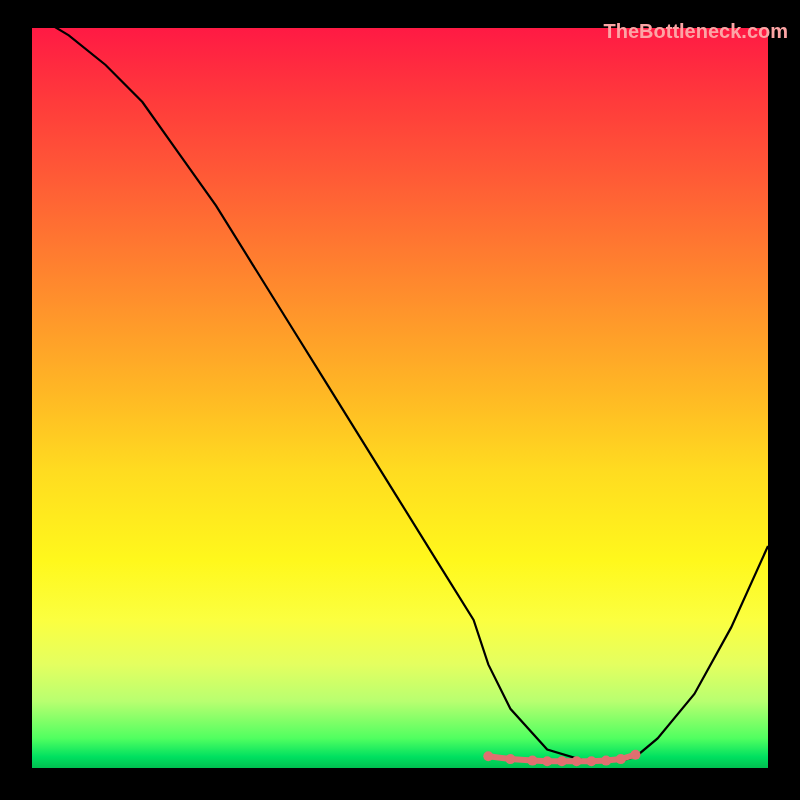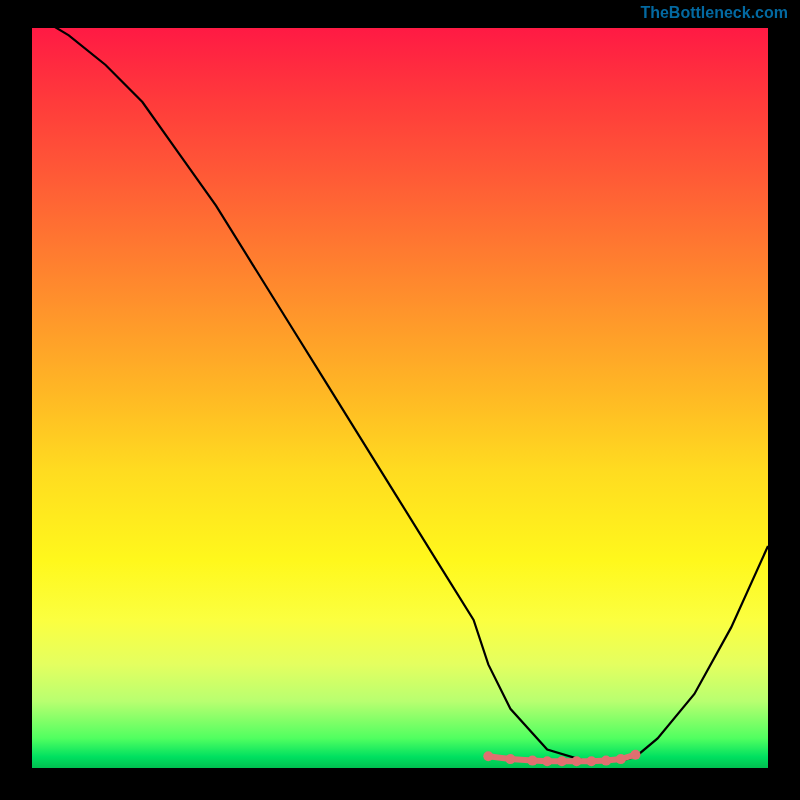--- a/index.html
+++ b/index.html
@@ -6,24 +6,24 @@
     margin: 0;
     padding: 0;
     background: #000;
     width: 800px;
     height: 800px;
     position: relative;
     font-family: Arial, sans-serif;
   }
   .watermark {
     position: absolute;
-    top: 4px;
+    top: 20px;
     right: 12px;
-    color: #0369a1;
-    font-size: 16px;
+    color: #fca5a5;
+    font-size: 20px;
     font-weight: bold;
     z-index: 10;
   }
   .plot-area {
     position: absolute;
     left: 32px;
     top: 28px;
     width: 736px;
     height: 740px;
     background: linear-gradient(to bottom,

